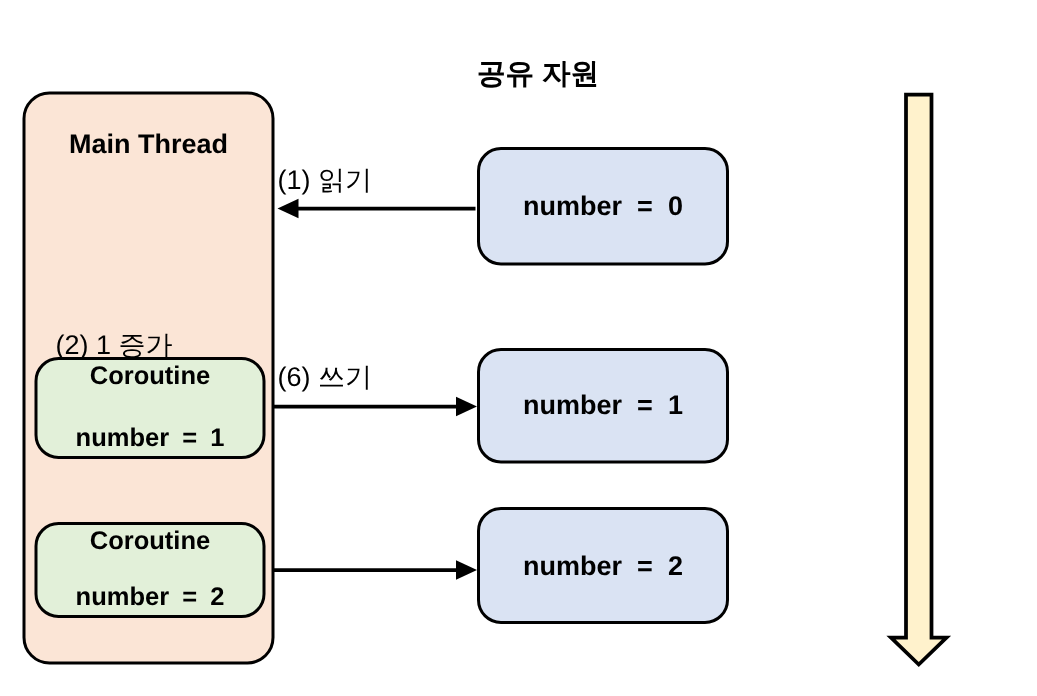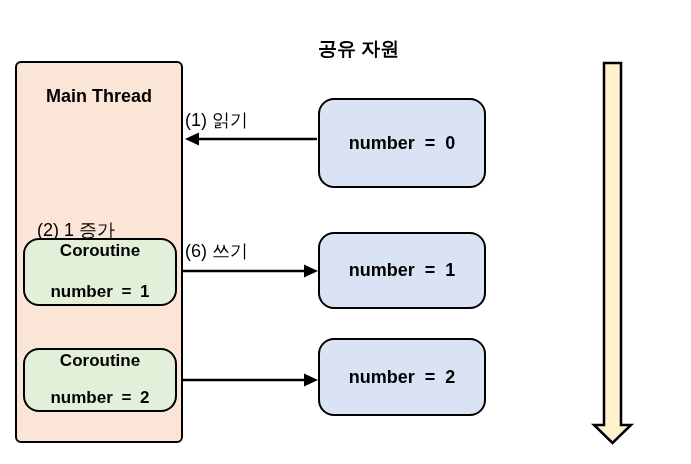--- a/index.html
+++ b/index.html
@@ -42,21 +42,21 @@
     position: absolute;
     box-sizing: border-box;
     border: 2.5px solid var(--line, #000);
   }
   .main-thread {
     left: 15px;
     top: 61px;
     width: 168px;
     height: 382px;
     background: var(--main-thread-fill, #FBE5D6);
-    border-radius: 6px;
+    border-radius: 18px;
   }
   .mt-title {
     margin-top: 23px;
     text-align: center;
     font-weight: bold;
     font-size: 18px;
   }
   .coroutine {
     background: var(--coroutine-fill, #E2F0D9);
     border-radius: 16px;
@@ -79,21 +79,21 @@
     border-radius: 16px;
     left: 318px;
     width: 168px;
     display: flex;
     align-items: center;
     justify-content: center;
     font-weight: bold;
     font-size: 18px;
     word-spacing: 5px;
   }
-  .resource-1 { top: 98px;  height: 90px; }
+  .resource-1 { top: 98px;  height: 79px; }
   .resource-2 { top: 232px; height: 77px; }
   .resource-3 { top: 338px; height: 78px; }
   .label {
     position: absolute;
     text-align: left;
     font-size: 18px;
     white-space: nowrap;
   }
   .resource-title {
     left: 318px;

